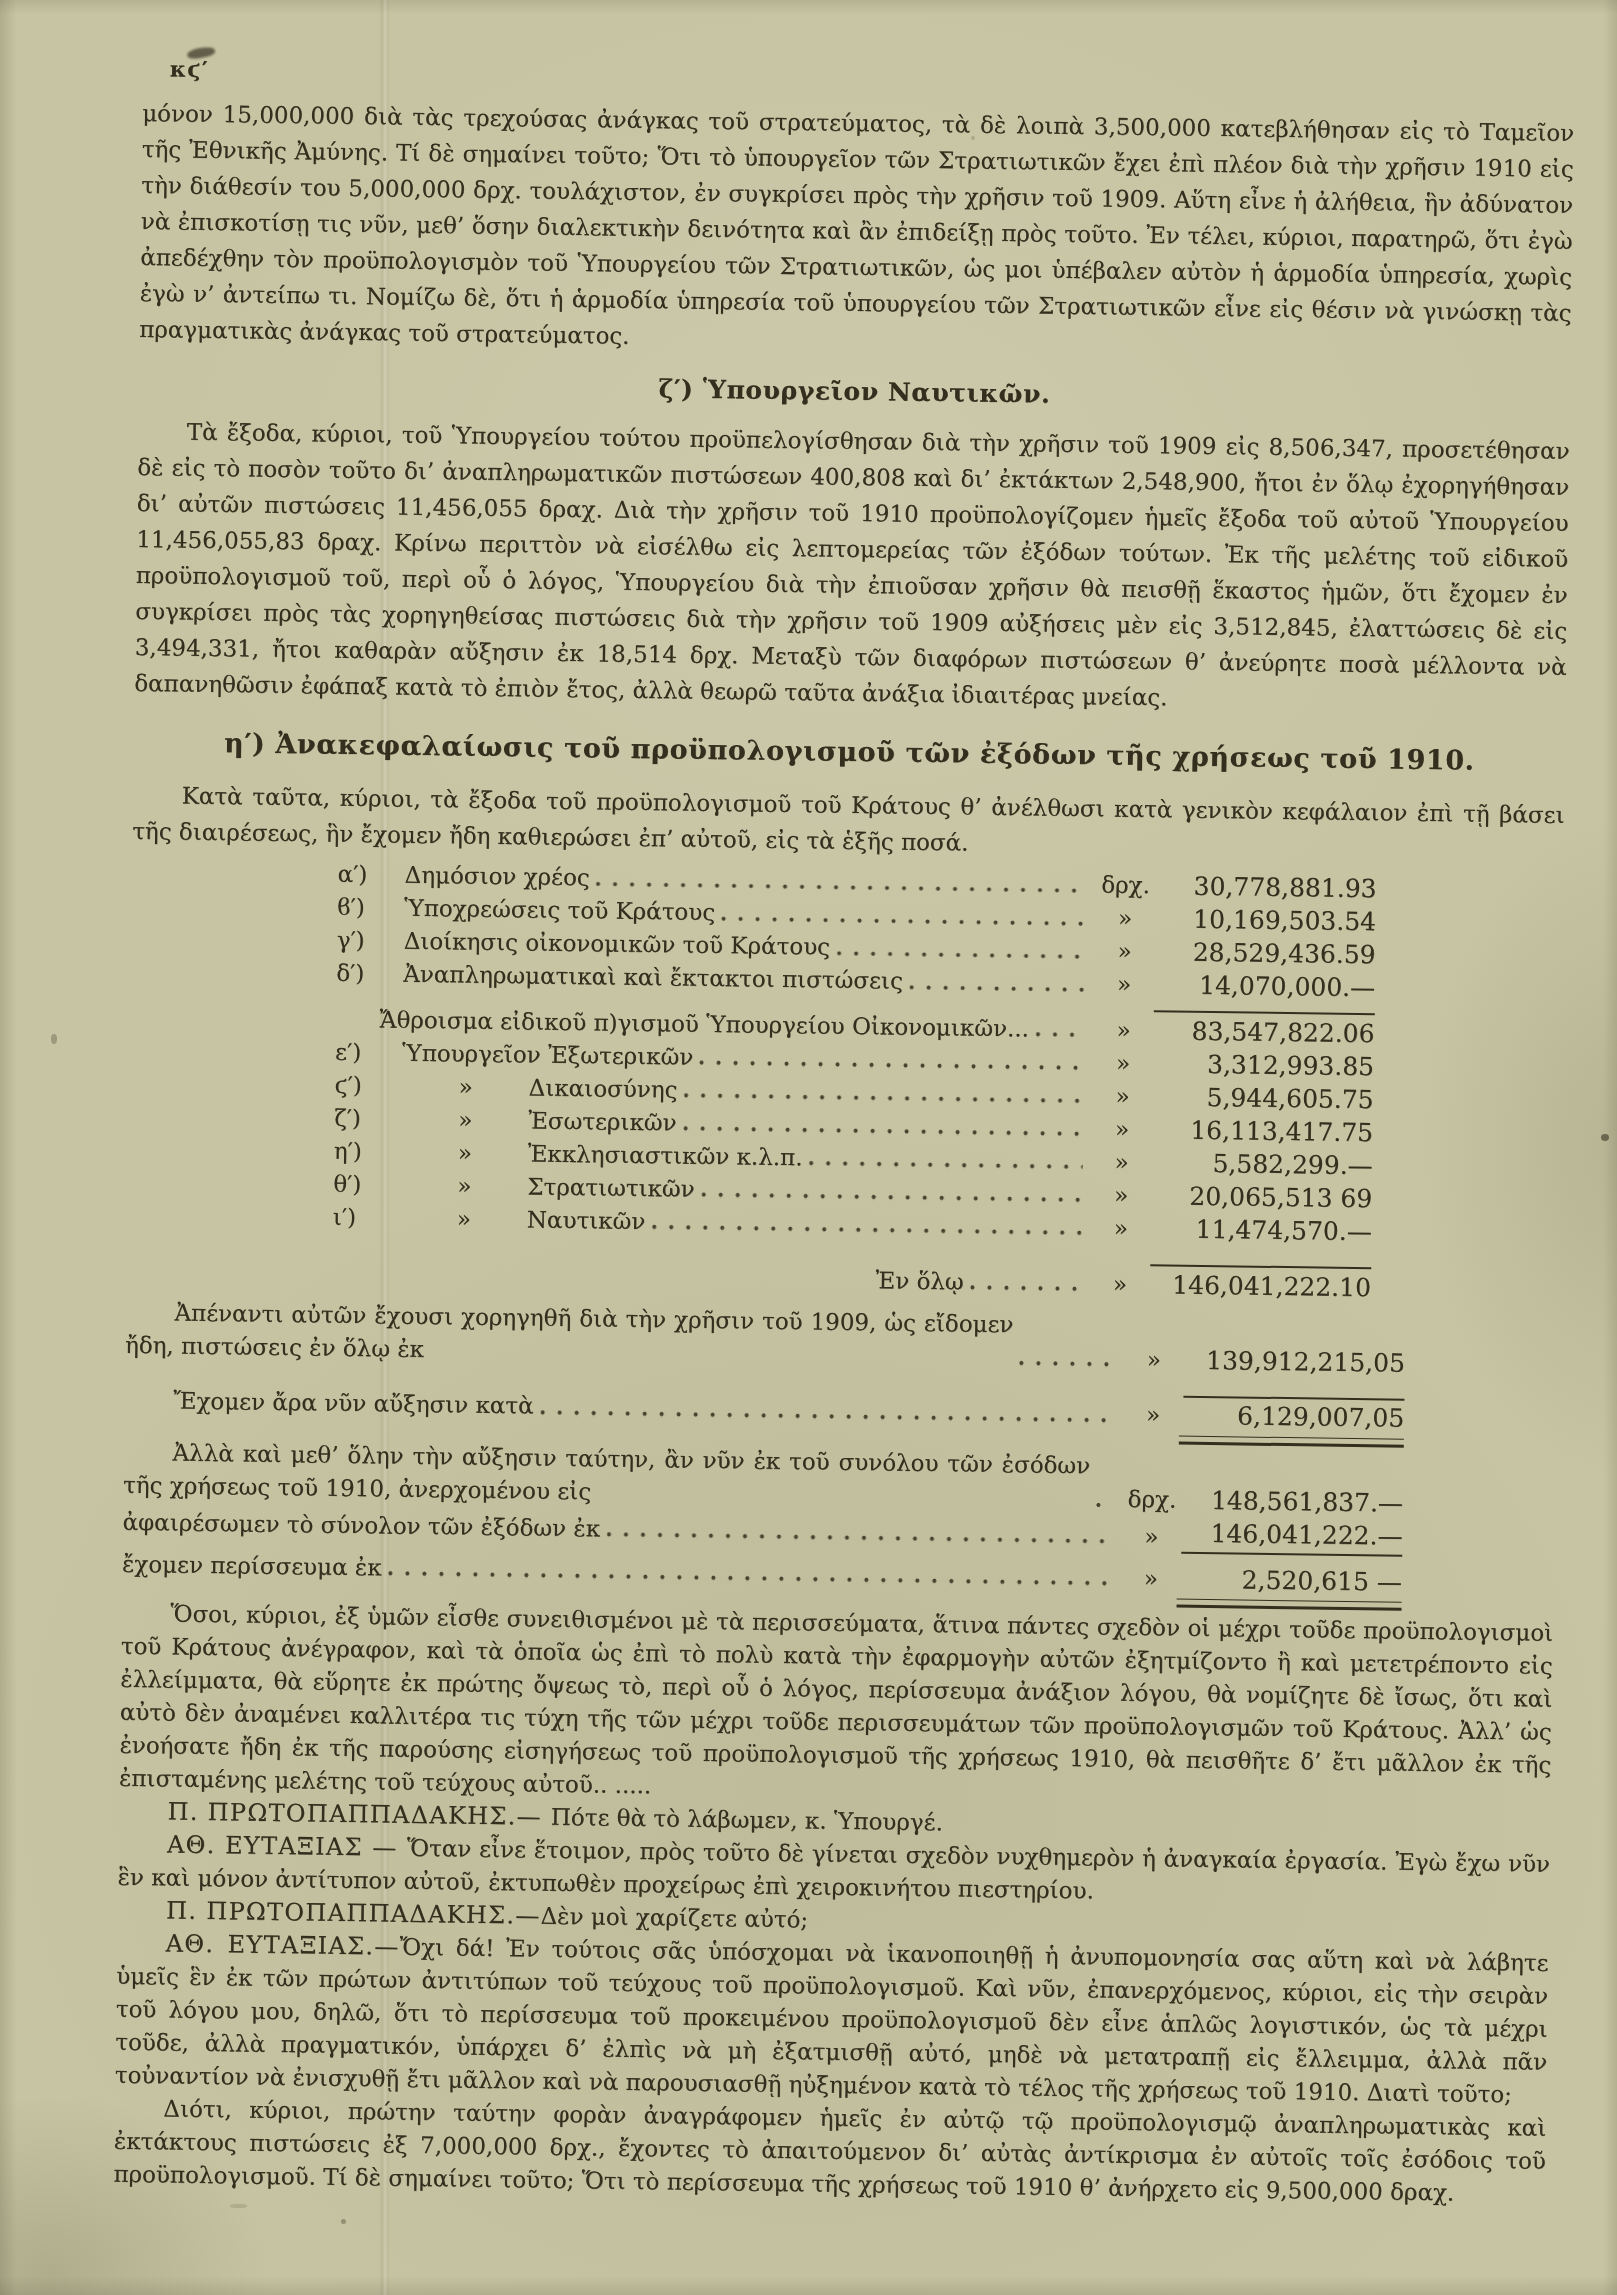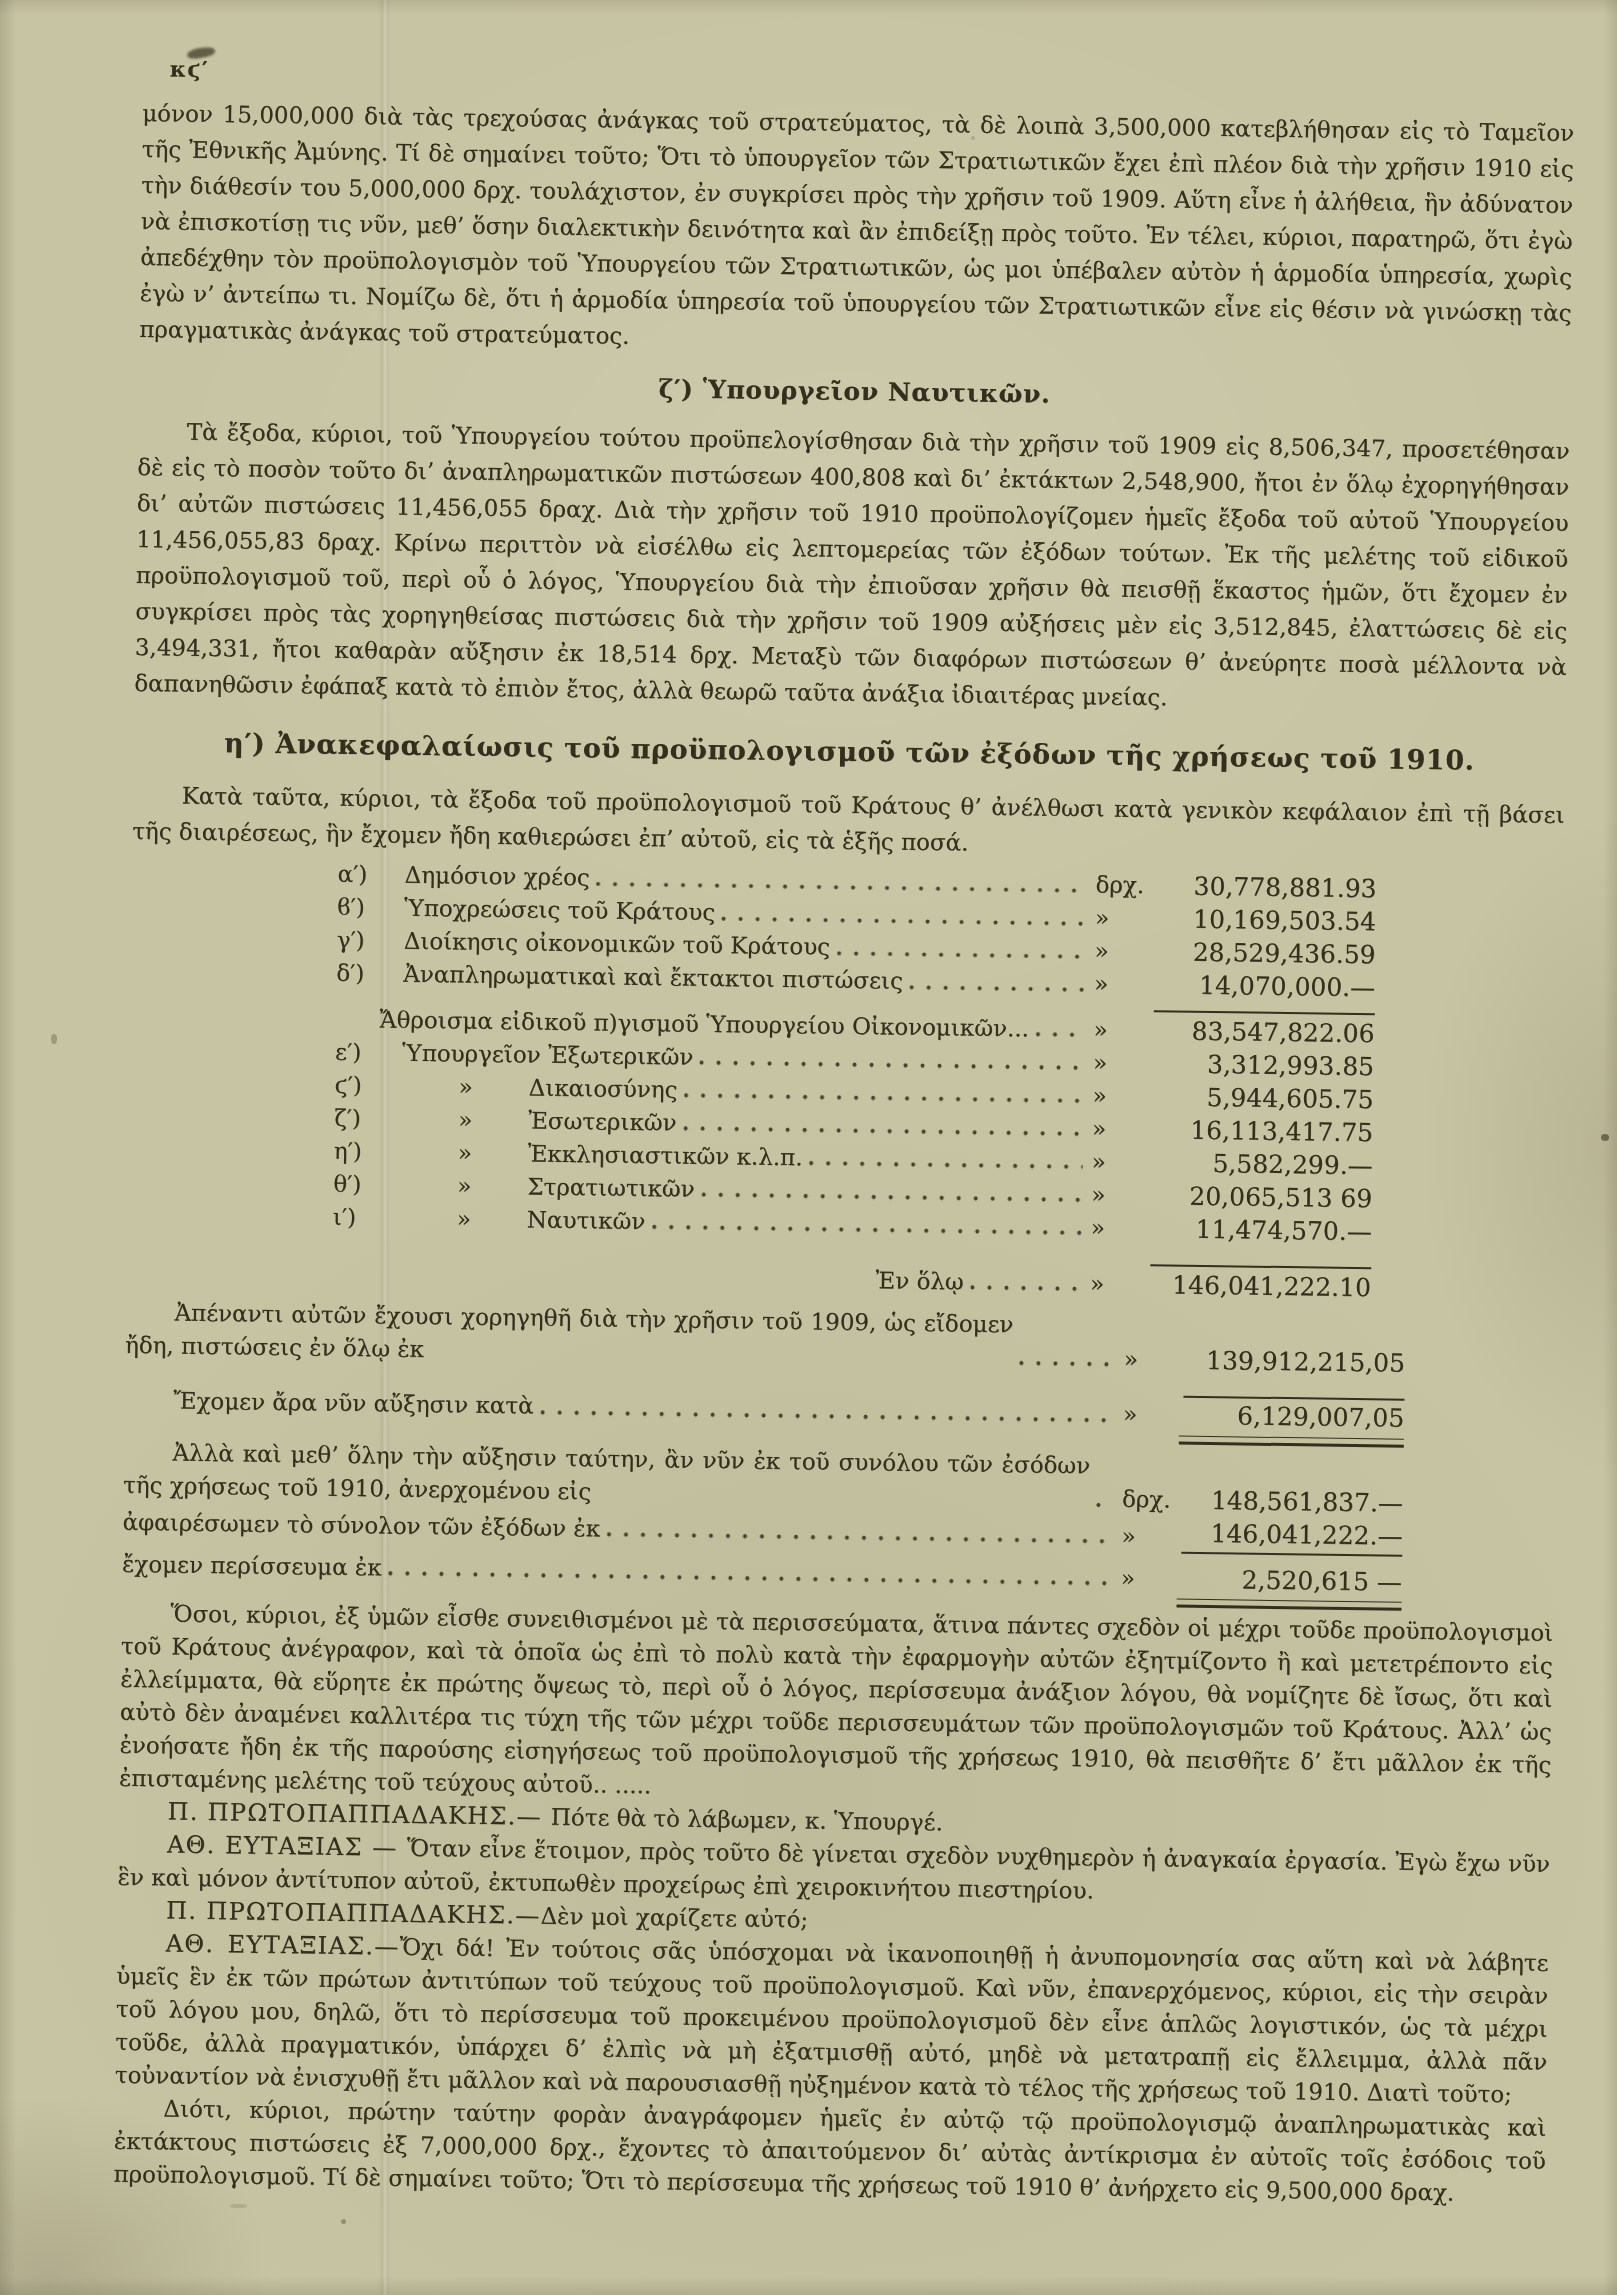--- a/index.html
+++ b/index.html
@@ -82,21 +82,21 @@
   .tidx:empty{display:none;}
   .tditto{flex:0 0 127px;padding-left:57px;font-size:23px;}
   .tditto:empty{display:none;}
   .tlabel{flex:0 1 auto;white-space:normal;}
   .tleader{
     flex:1 1 25px;height:5.7px;align-self:flex-end;
     margin:0 9px 7.6px 6.3px;
     background-image:radial-gradient(circle at 2.5px 2.5px, rgba(50,45,28,0.85) 1.6px, rgba(50,45,28,0) 2.4px);
     background-size:17px 5.7px;background-repeat:repeat-x;
   }
-  .tcur{flex:0 0 60px;text-align:left;font-size:23px;}
+  .tcur{flex:0 0 60px;text-align:center;font-size:23px;}
   .tamt{flex:0 0 221px;text-align:right;font-size:25px;position:relative;}
   .no-idx{padding-left:250px;}
   .sum-row .tlabel{margin-left:auto;}
   .sum-row .tleader{flex:0 0 111px;}
   .sentence{padding-left:0;padding-right:152px;}
   .sentence .tlabel{max-width:888px;}
   .sentence.wide .tlabel{max-width:1192px;}
   .s-indent .tlabel{text-indent:49px;}
   .gap-sm{margin-top:9px;}
   .gap-md{margin-top:19px;}

